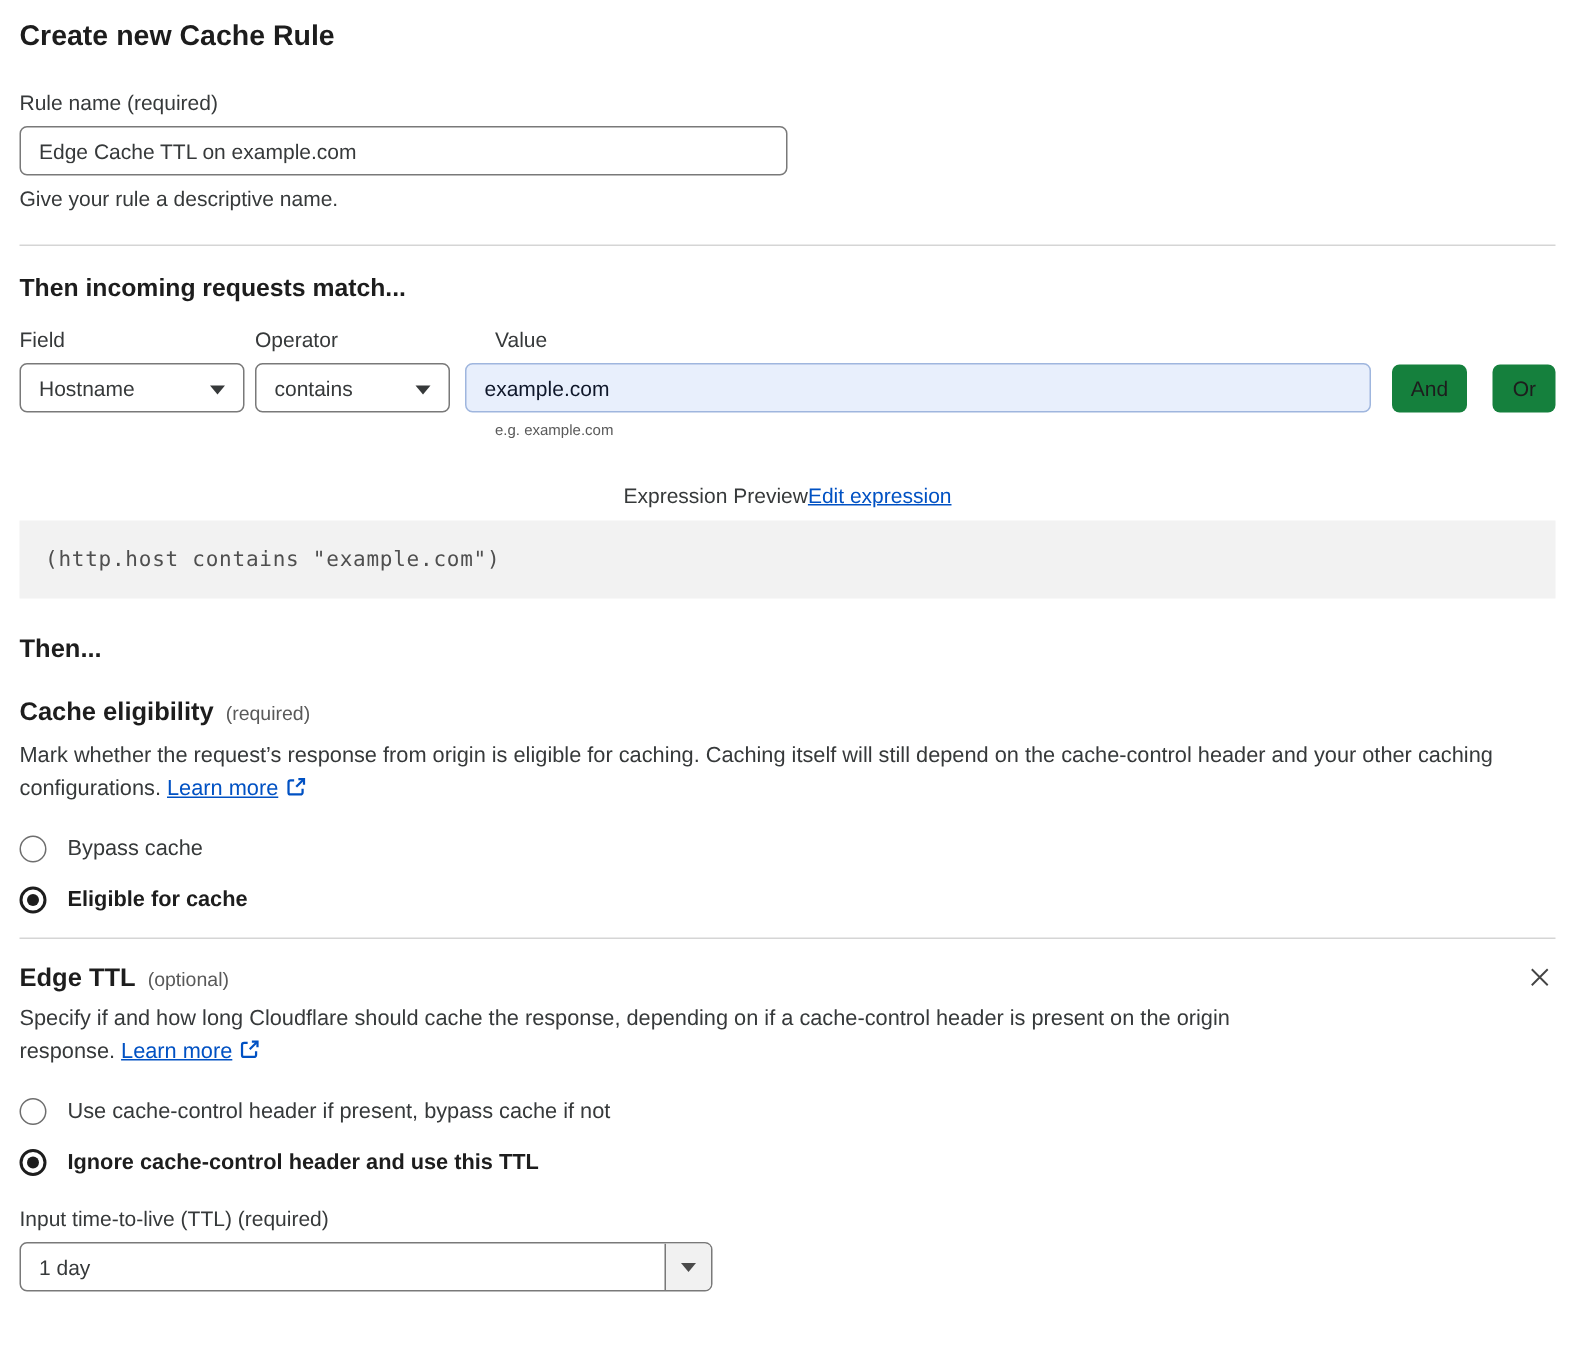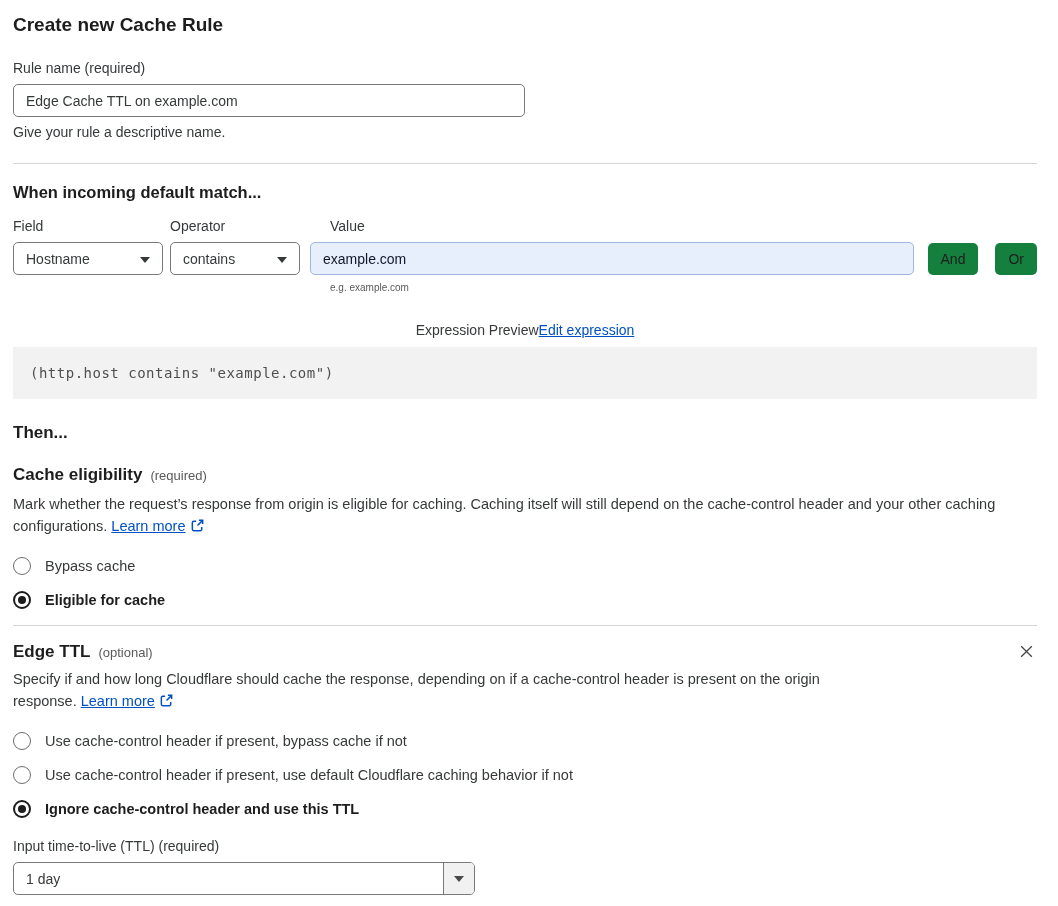--- a/index.html
+++ b/index.html
@@ -125,21 +125,21 @@
 <body>
 
 <h1 class="h1">Create new Cache Rule</h1>
 
 <div class="field-label" style="margin-top:24px">Rule name (required)</div>
 <input class="text-input rule-name-input" type="text" value="Edge Cache TTL on example.com" style="">
 <div class="helper">Give your rule a descriptive name.</div>
 
 <hr class="divider">
 
-<h2 class="section-h match-heading">When incoming default match...</h2>
+<h2 class="section-h match-heading">Then incoming requests match...</h2>
 
 <div class="match-labels">
   <div class="l1">Field</div>
   <div class="l2">Operator</div>
   <div class="l3">Value</div>
 </div>
 
 <div class="match-row">
   <div class="select field-select">
     <span>Hostname</span>
@@ -205,24 +205,20 @@
         <path d="M9.5 2.5h4v4"></path>
         <path d="M13.2 2.8 8 8"></path>
       </svg></span>
 </p>
 
 <div class="radio-group">
   <div class="radio-row">
     <span class="radio"></span>
     <span class="radio-label">Use cache-control header if present, bypass cache if not</span>
   </div>
-  <div class="radio-row">
-    <span class="radio"></span>
-    <span class="radio-label">Use cache-control header if present, use default Cloudflare caching behavior if not</span>
-  </div>
   <div class="radio-row selected">
     <span class="radio checked"></span>
     <span class="radio-label">Ignore cache-control header and use this TTL</span>
   </div>
 </div>
 
 <div class="ttl-label">Input time-to-live (TTL) (required)</div>
 <div class="ttl-select">
   <span class="ttl-value">1 day</span>
   <span class="ttl-arrow">

